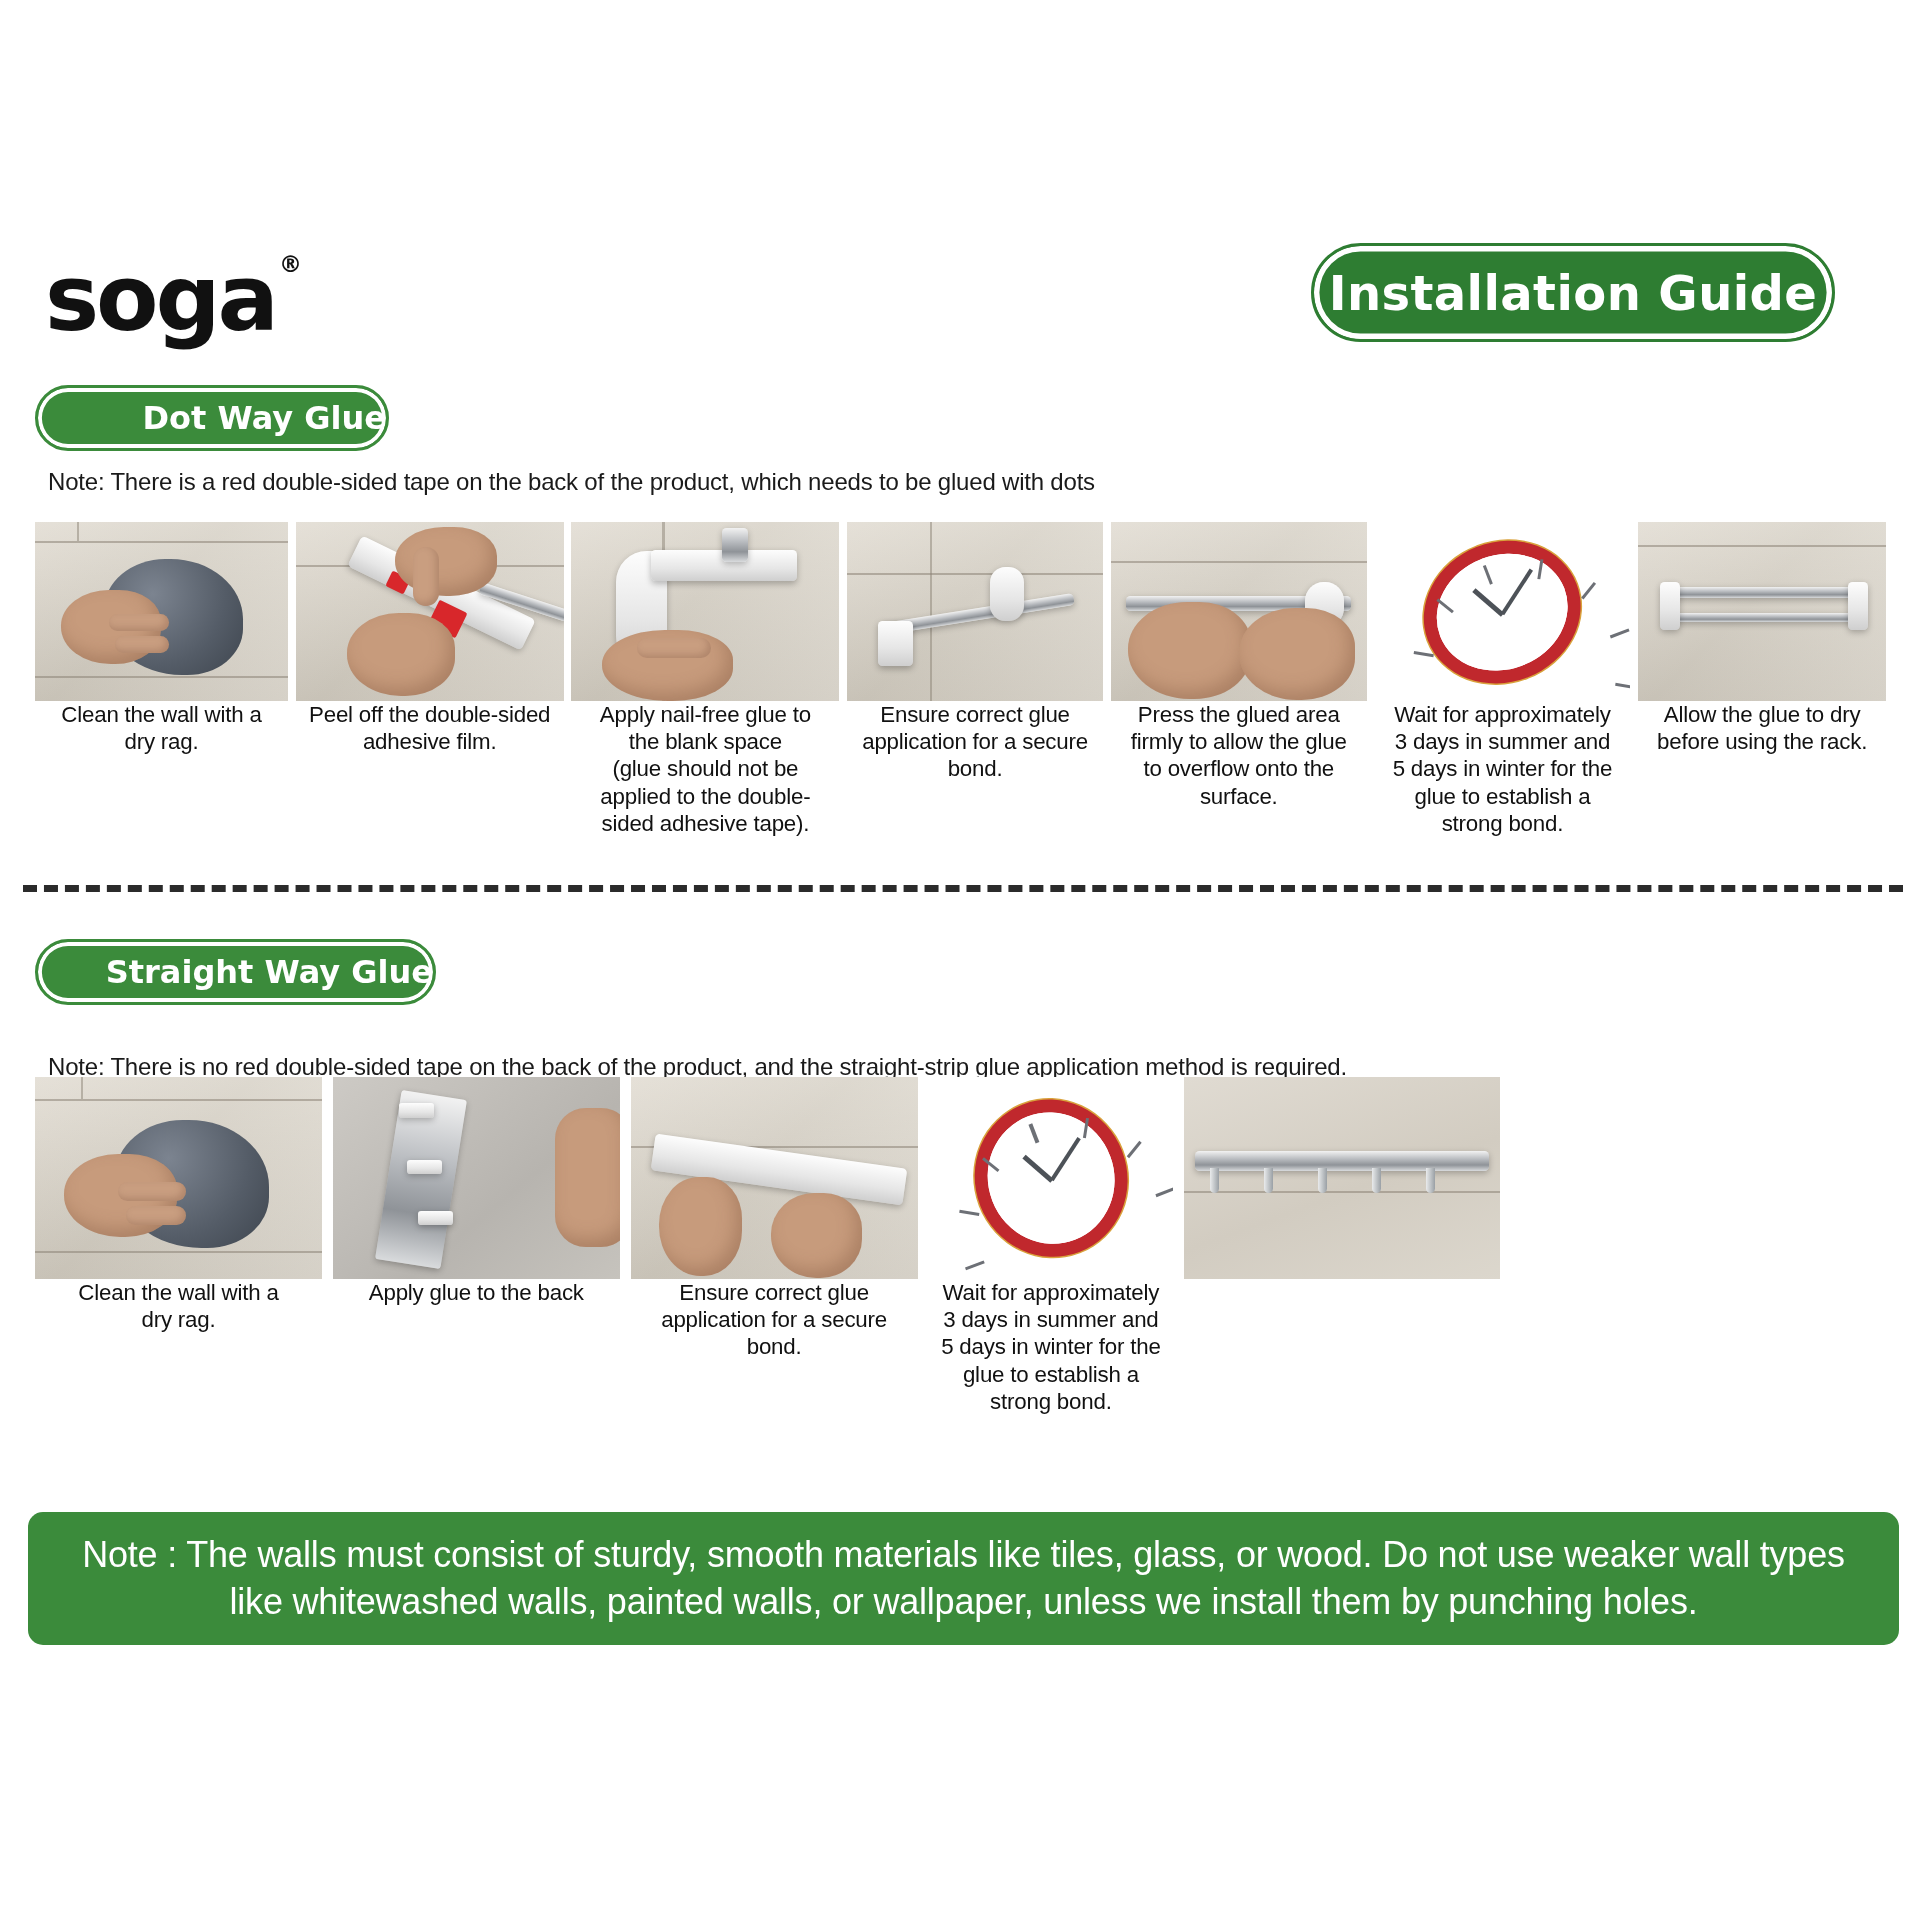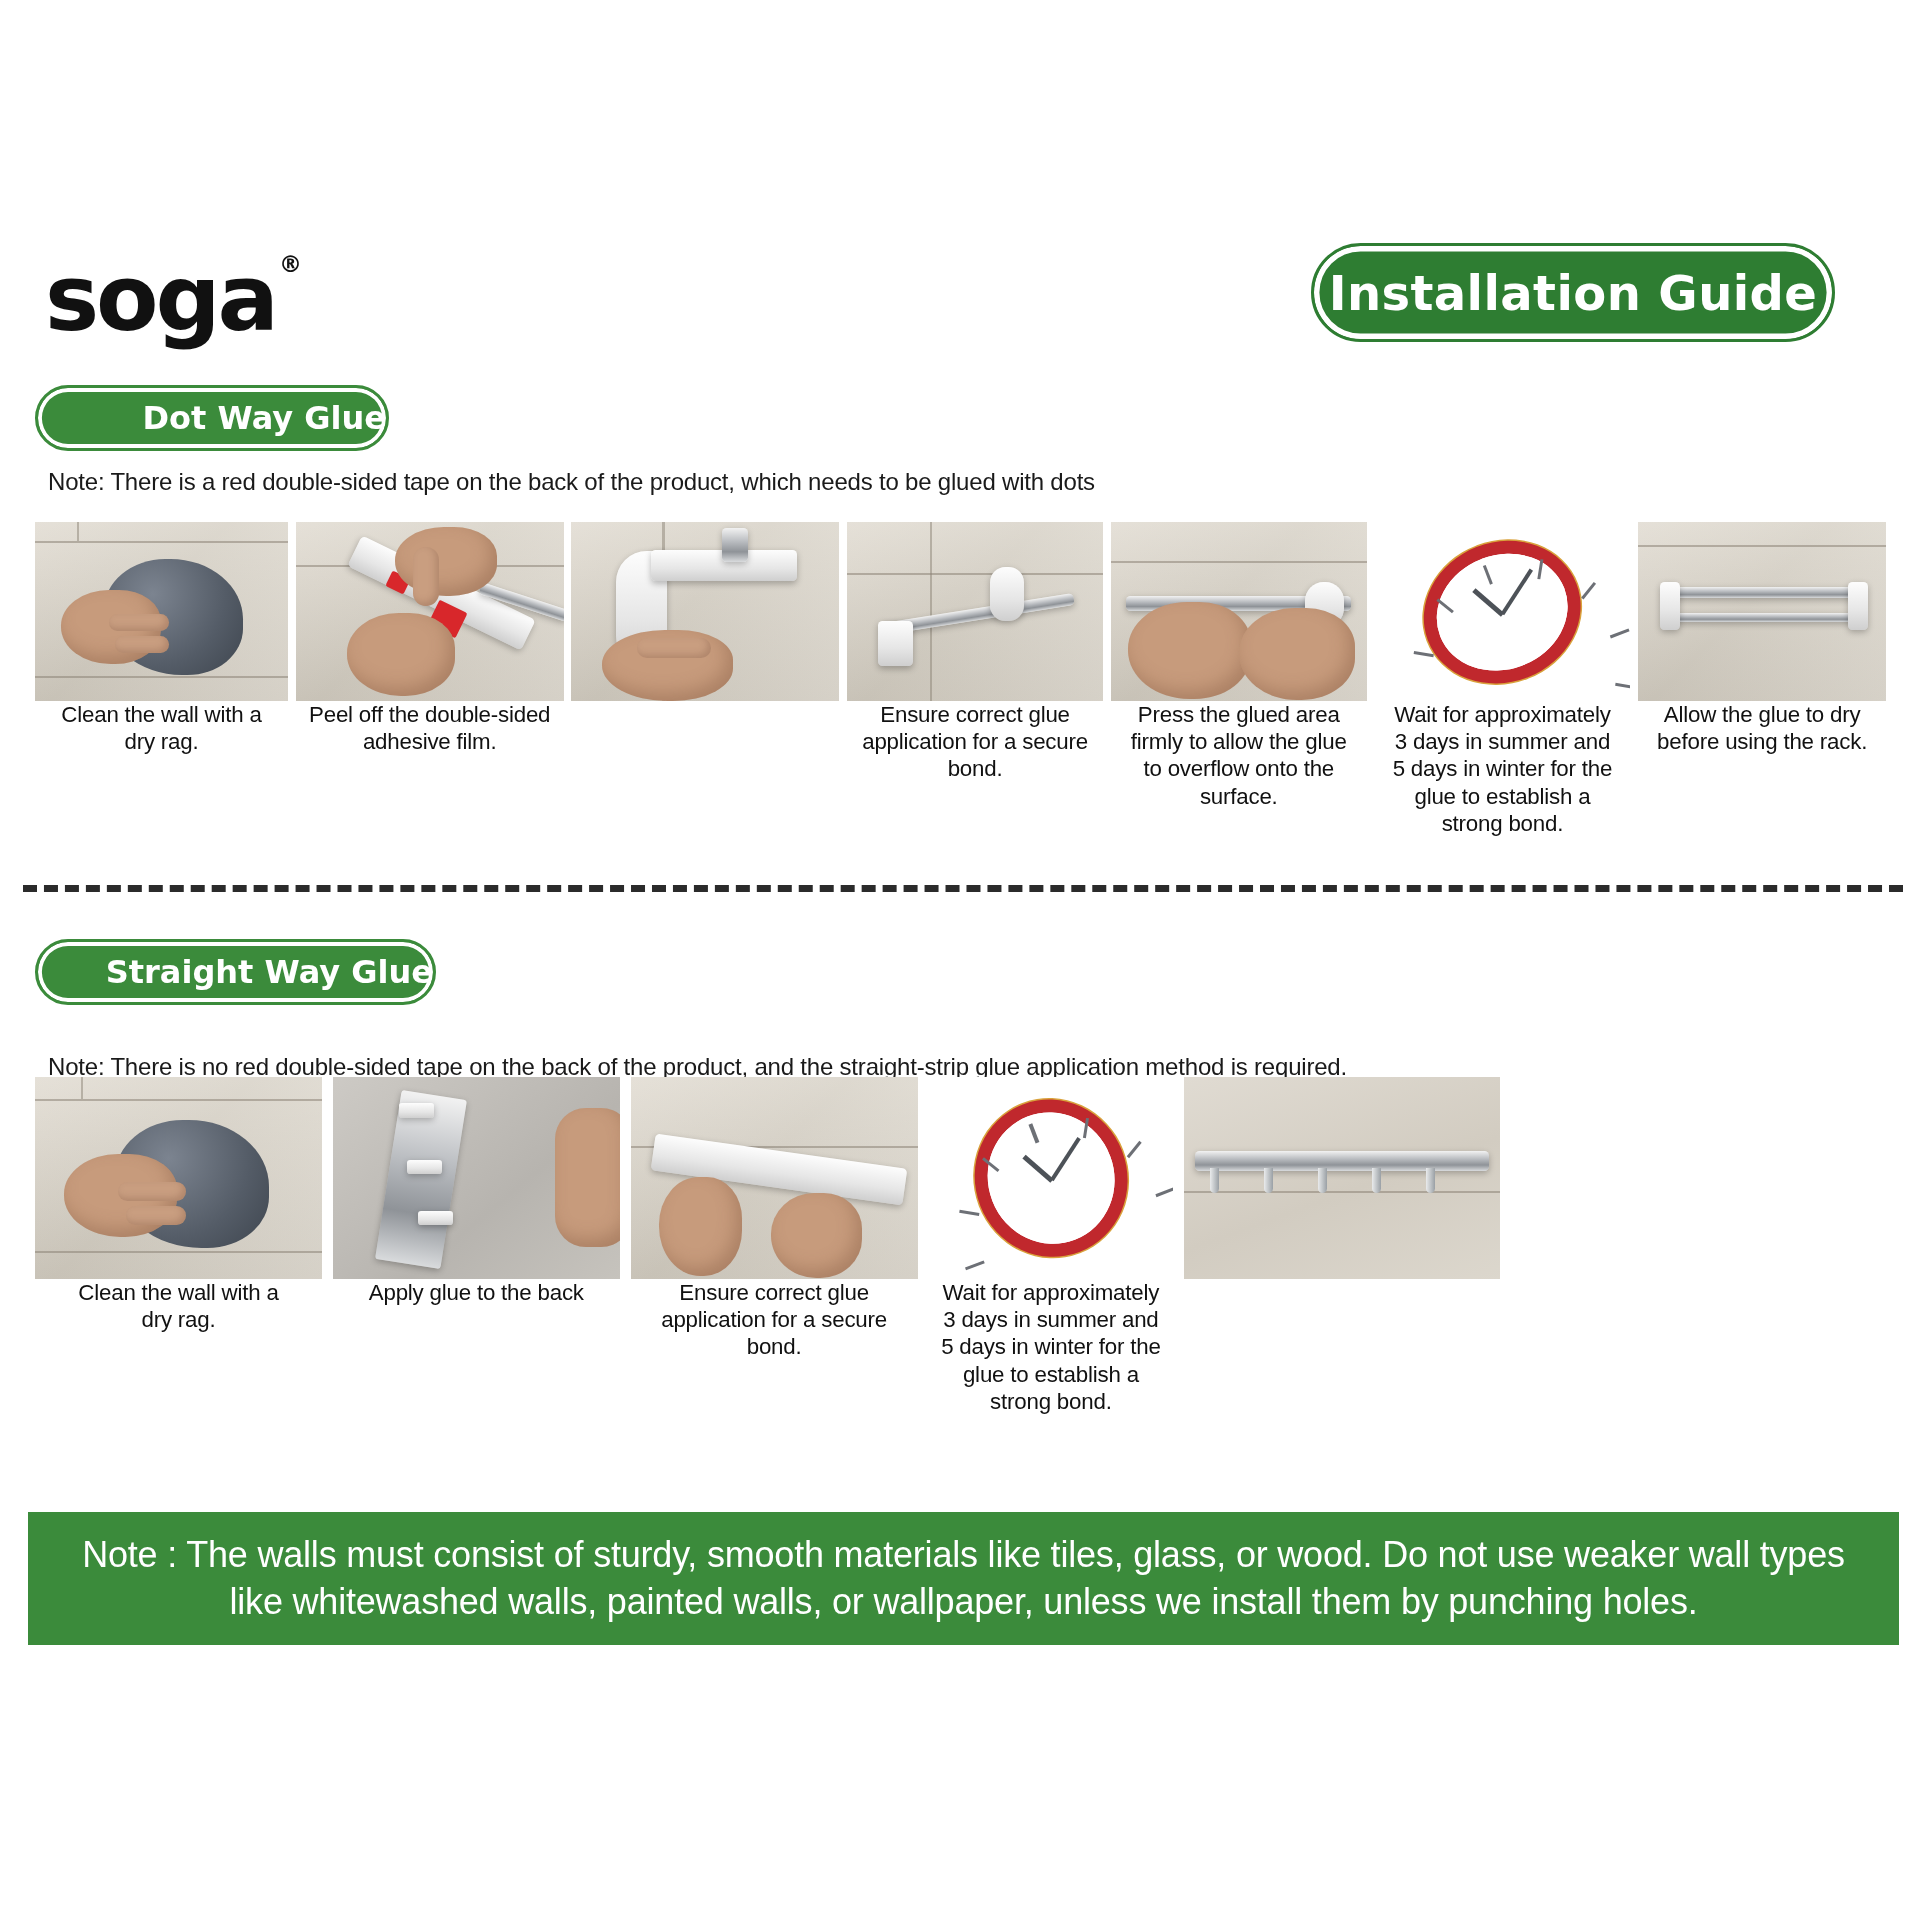--- a/index.html
+++ b/index.html
@@ -141,21 +141,21 @@
 
   
   .divider {
     position: absolute; left: 23px; top: 885px; width: 1880px; height: 0;
     border-top: 7px dashed #2b2b2b;
   }
 
   
   .banner {
     position: absolute; left: 28px; top: 1512px; width: 1871px; height: 133px;
-    background: #3b8b3b; display: flex; align-items: center; justify-content: center;
+    background: #3b8b3b; display: flex; align-items: center; justify-content: center; border-radius: 15px;
   }
   .banner p {
     color: #ffffff; text-align: center; font-size: 36px; line-height: 1.28;
     letter-spacing: -0.2px; padding: 0 20px; white-space: pre-line;
     font-family: "Liberation Sans", sans-serif;
   }
 </style>
 </head>
 <body>
 
@@ -209,20 +209,25 @@
     <div class="step" style="width:268px;margin-right:7.7px;">
       <div class="thumb" style="height:179px;">
         <div class="tilewall"></div>
         <div class="grout-v" style="left:91px;"></div>
         <div class="bar-white" style="left:45px;top:29px;width:51px;height:116px;border-radius:31px 6.2px 6.2px 31px;"></div>
         <div class="bar-white" style="left:80px;top:28px;width:146px;height:31px;"></div>
         <div class="bar-steel" style="left:151px;top:6.2px;width:26px;height:34px;"></div>
         <div class="hand" style="left:31px;top:108px;width:131px;height:71px;"></div>
         <div class="finger" style="left:66px;top:116px;width:74px;height:20px;"></div>
       </div>
+      <div class="caption">Apply nail-free glue to
+the blank space
+(glue should not be
+applied to the double-
+sided adhesive tape).</div>
     </div>
 
     <div class="step" style="width:256px;margin-right:7.7px;">
       <div class="thumb" style="height:179px;">
         <div class="tilewall"></div>
         <div class="grout-v" style="left:83px;"></div>
         <div class="grout-h" style="top:51px;"></div>
         <div class="bar-steel" style="left:35px;top:86px;width:193px;height:12.3px;transform:rotate(-9deg);"></div>
         <div class="bar-white" style="left:143px;top:45px;width:34px;height:54px;border-radius:15.4px;"></div>
         <div class="bar-white" style="left:31px;top:99px;width:35px;height:45px;"></div>

